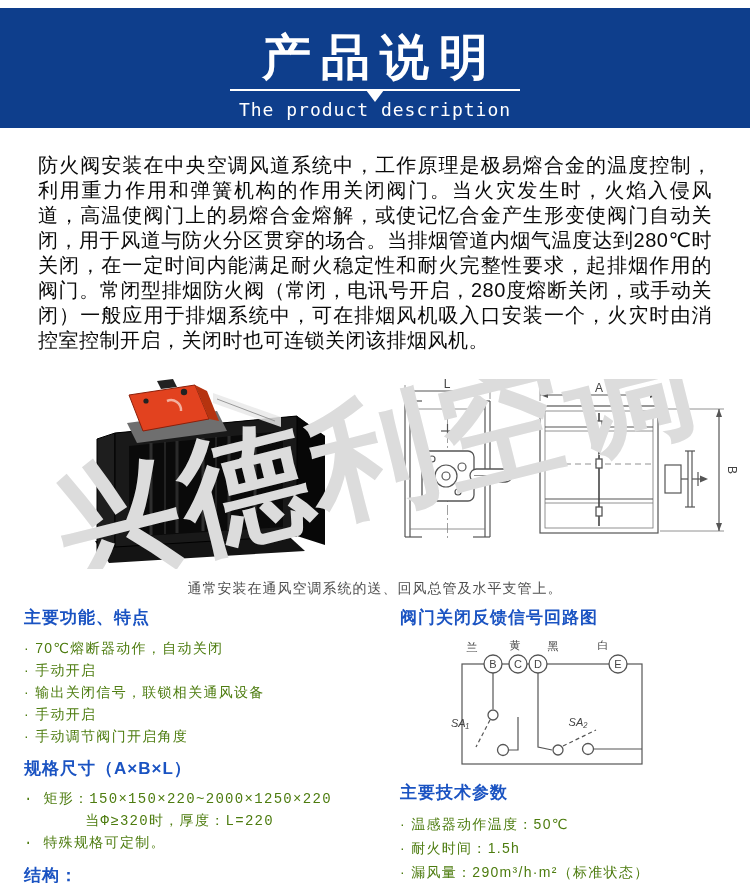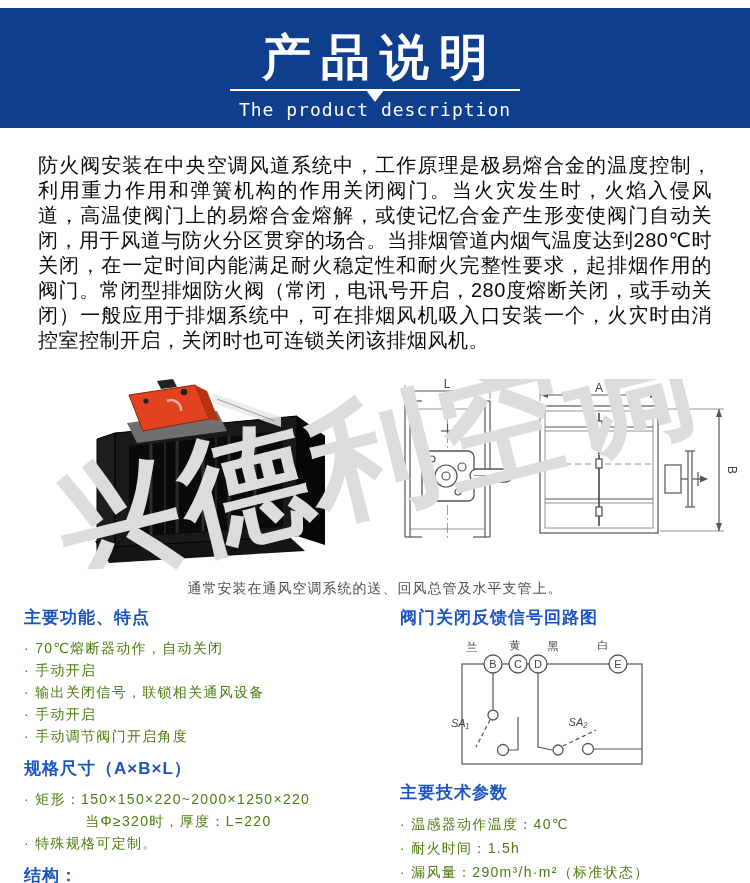--- a/index.html
+++ b/index.html
@@ -26,21 +26,21 @@
                transform:rotate(-14deg); pointer-events:none; white-space:nowrap; }
   .caption { text-align:center; font-size:14px; color:#4f4f4f; letter-spacing:1px; margin-top:11px; }
 
   
   .cols { display:flex; margin-top:8px; }
   .col-left  { width:372px; padding-left:24px; }
   .col-right { width:378px; padding-left:28px; }
   h3.sec { color:#1a53c2; font-size:17px; font-weight:bold; letter-spacing:1px; margin:0 0 8px; }
   ul.plain { list-style:none; margin:0 0 10px; font-size:14px; color:#4d7c0f; letter-spacing:1.3px; }
   .col-left ul.plain li { line-height:22px; }
-  .specs li { line-height:20px; }
+  .specs li { line-height:20px;font-family:Liberation Mono, monospace; }
   .col-left h3.mt { margin-top:6px; }
   .params li { line-height:24px; }
   .circuit-svg { display:block; margin:2px 0 4px; }
 
   
   .ln  { stroke:#555; stroke-width:1.2; fill:none; }
   .lnt { stroke:#777; stroke-width:0.8; fill:none; }
   .nodec { fill:#fff; stroke:#555; stroke-width:1.3; }
   .dash { stroke:#555; stroke-width:1.2; fill:none; stroke-dasharray:4 3; }
   .cl   { stroke:#888; stroke-width:0.8; fill:none; stroke-dasharray:10 3 2 3; }
@@ -232,21 +232,21 @@
         <polyline class="ln" points="138,36 138,110 152,113"></polyline>
         <circle class="nodec" cx="158" cy="113" r="5"></circle>
         <line class="dash" x1="163" y1="109" x2="196" y2="93"></line>
         <text class="svgsmall" font-style="italic" x="178" y="89" text-anchor="middle">SA₂</text>
         <circle class="nodec" cx="188" cy="112" r="5.5"></circle>
         <line class="ln" x1="194" y1="112" x2="242" y2="112"></line>
       </svg>
 
       <h3 class="sec">主要技术参数</h3>
       <ul class="plain params">
-          <li>· 温感器动作温度：40℃</li>
+          <li>· 温感器动作温度：50℃</li>
           <li>· 耐火时间：1.5h</li>
           <li>· 漏风量：290m³/h·m²（标准状态）</li>
           <li>· 全开时阻力系数： &lt;0.4</li>
         </ul>
     </div>
   </div>
 
 </div>
 
 </body></html>

